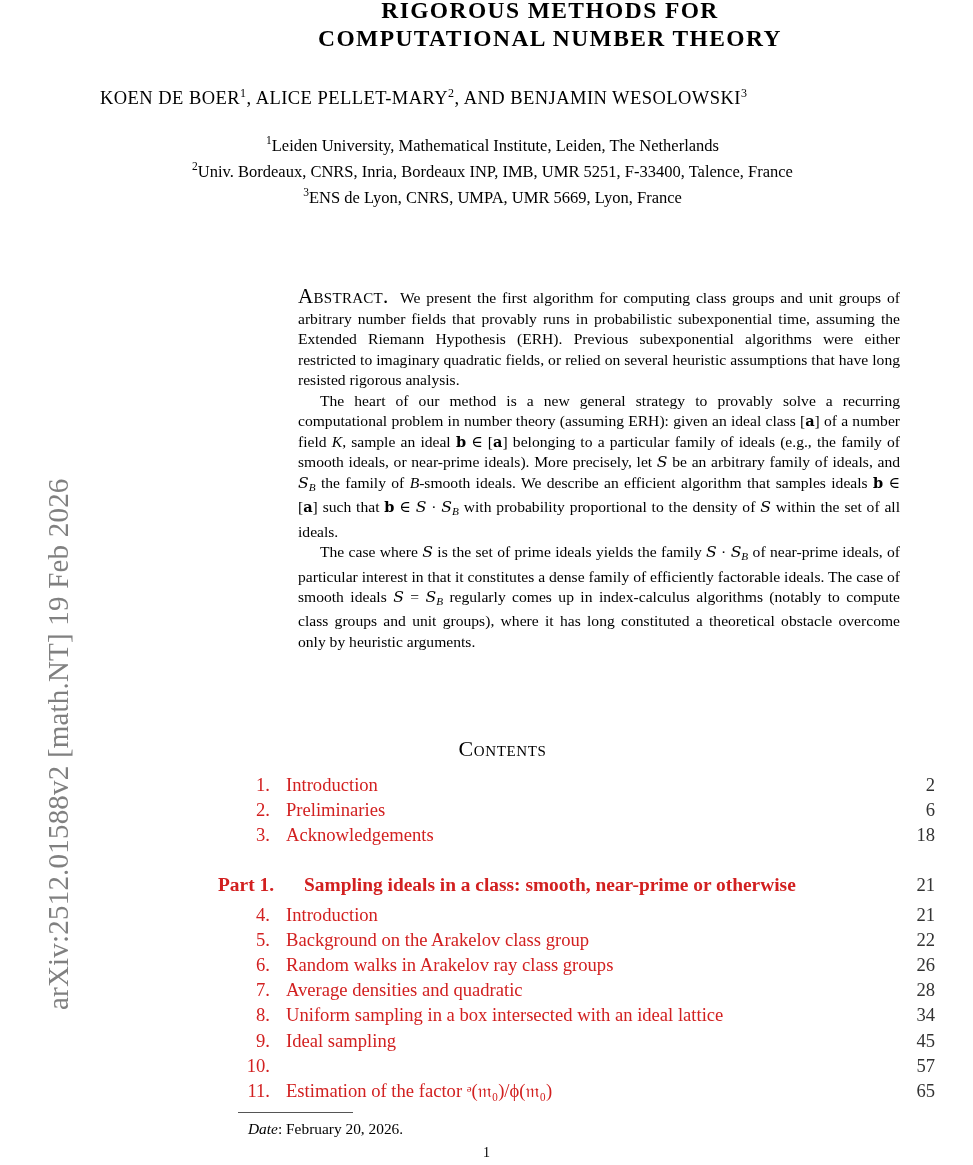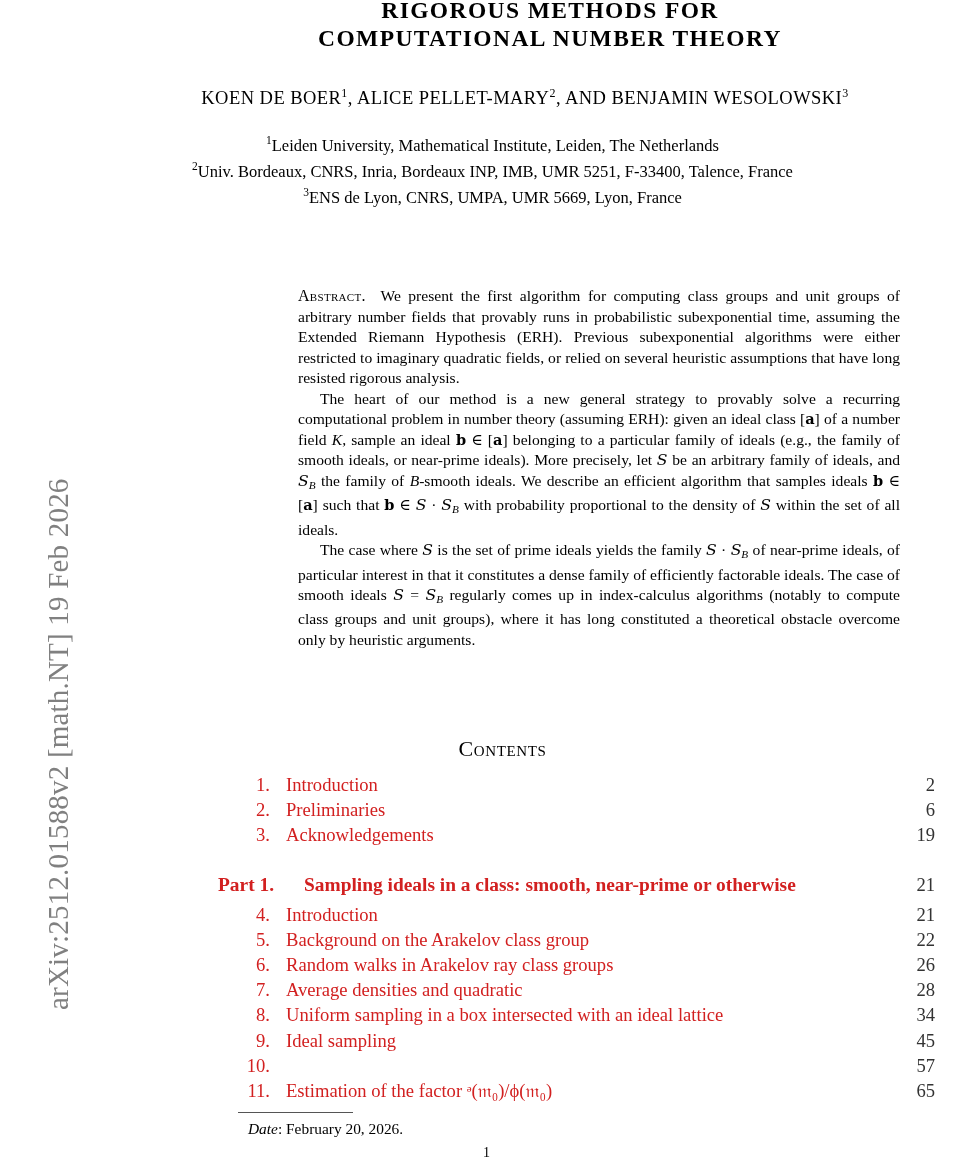--- a/index.html
+++ b/index.html
@@ -62,21 +62,21 @@
     font-variant: small-caps;
     text-transform: uppercase;
   }
 
   
   #authors {
     position: absolute;
     left: 100px;
     top: 86px;
     width: 850px;
-    text-align: center;
+    text-align: left;
     font-size: 18.5px;
     letter-spacing: 0.45px;
     text-transform: uppercase;
   }
   #authors sup { font-size: 12px; }
 
   
   #affiliations {
     position: absolute;
     left: 0px;
@@ -95,21 +95,21 @@
     left: 298px;
     top: 286px;
     width: 602px;
     font-size: 15.6px;
     line-height: 20.55px;
     text-align: justify;
     text-justify: inter-word;
   }
   #abstract .abs-head {
     font-variant: small-caps;
-    font-size: 16px;
+    font-size: 21px;
     letter-spacing: 0.3px;
   }
   #abstract p { margin: 0; text-indent: 0; }
   #abstract p.indent { text-indent: 22px; }
   .mathit { font-style: italic; }
   .cal {
     font-family: "DejaVu Serif", "Liberation Serif", serif;
     font-style: italic;
   }
   .frak {
@@ -251,21 +251,21 @@
 
     <div class="toc-row">
       <span class="toc-num">2.</span>
       <span class="toc-label">Preliminaries</span>
       <span class="toc-page">6</span>
     </div>
 
     <div class="toc-row">
       <span class="toc-num">3.</span>
       <span class="toc-label">Acknowledgements</span>
-      <span class="toc-page">19</span>
+      <span class="toc-page">18</span>
     </div>
 
     <div class="toc-row part">
       <span class="toc-part-num">Part 1.</span>
       <span class="toc-label">Sampling ideals in a class: smooth, near-prime or otherwise</span>
       <span class="toc-page">21</span>
     </div>
 
     <div class="toc-row">
       <span class="toc-num">4.</span>

